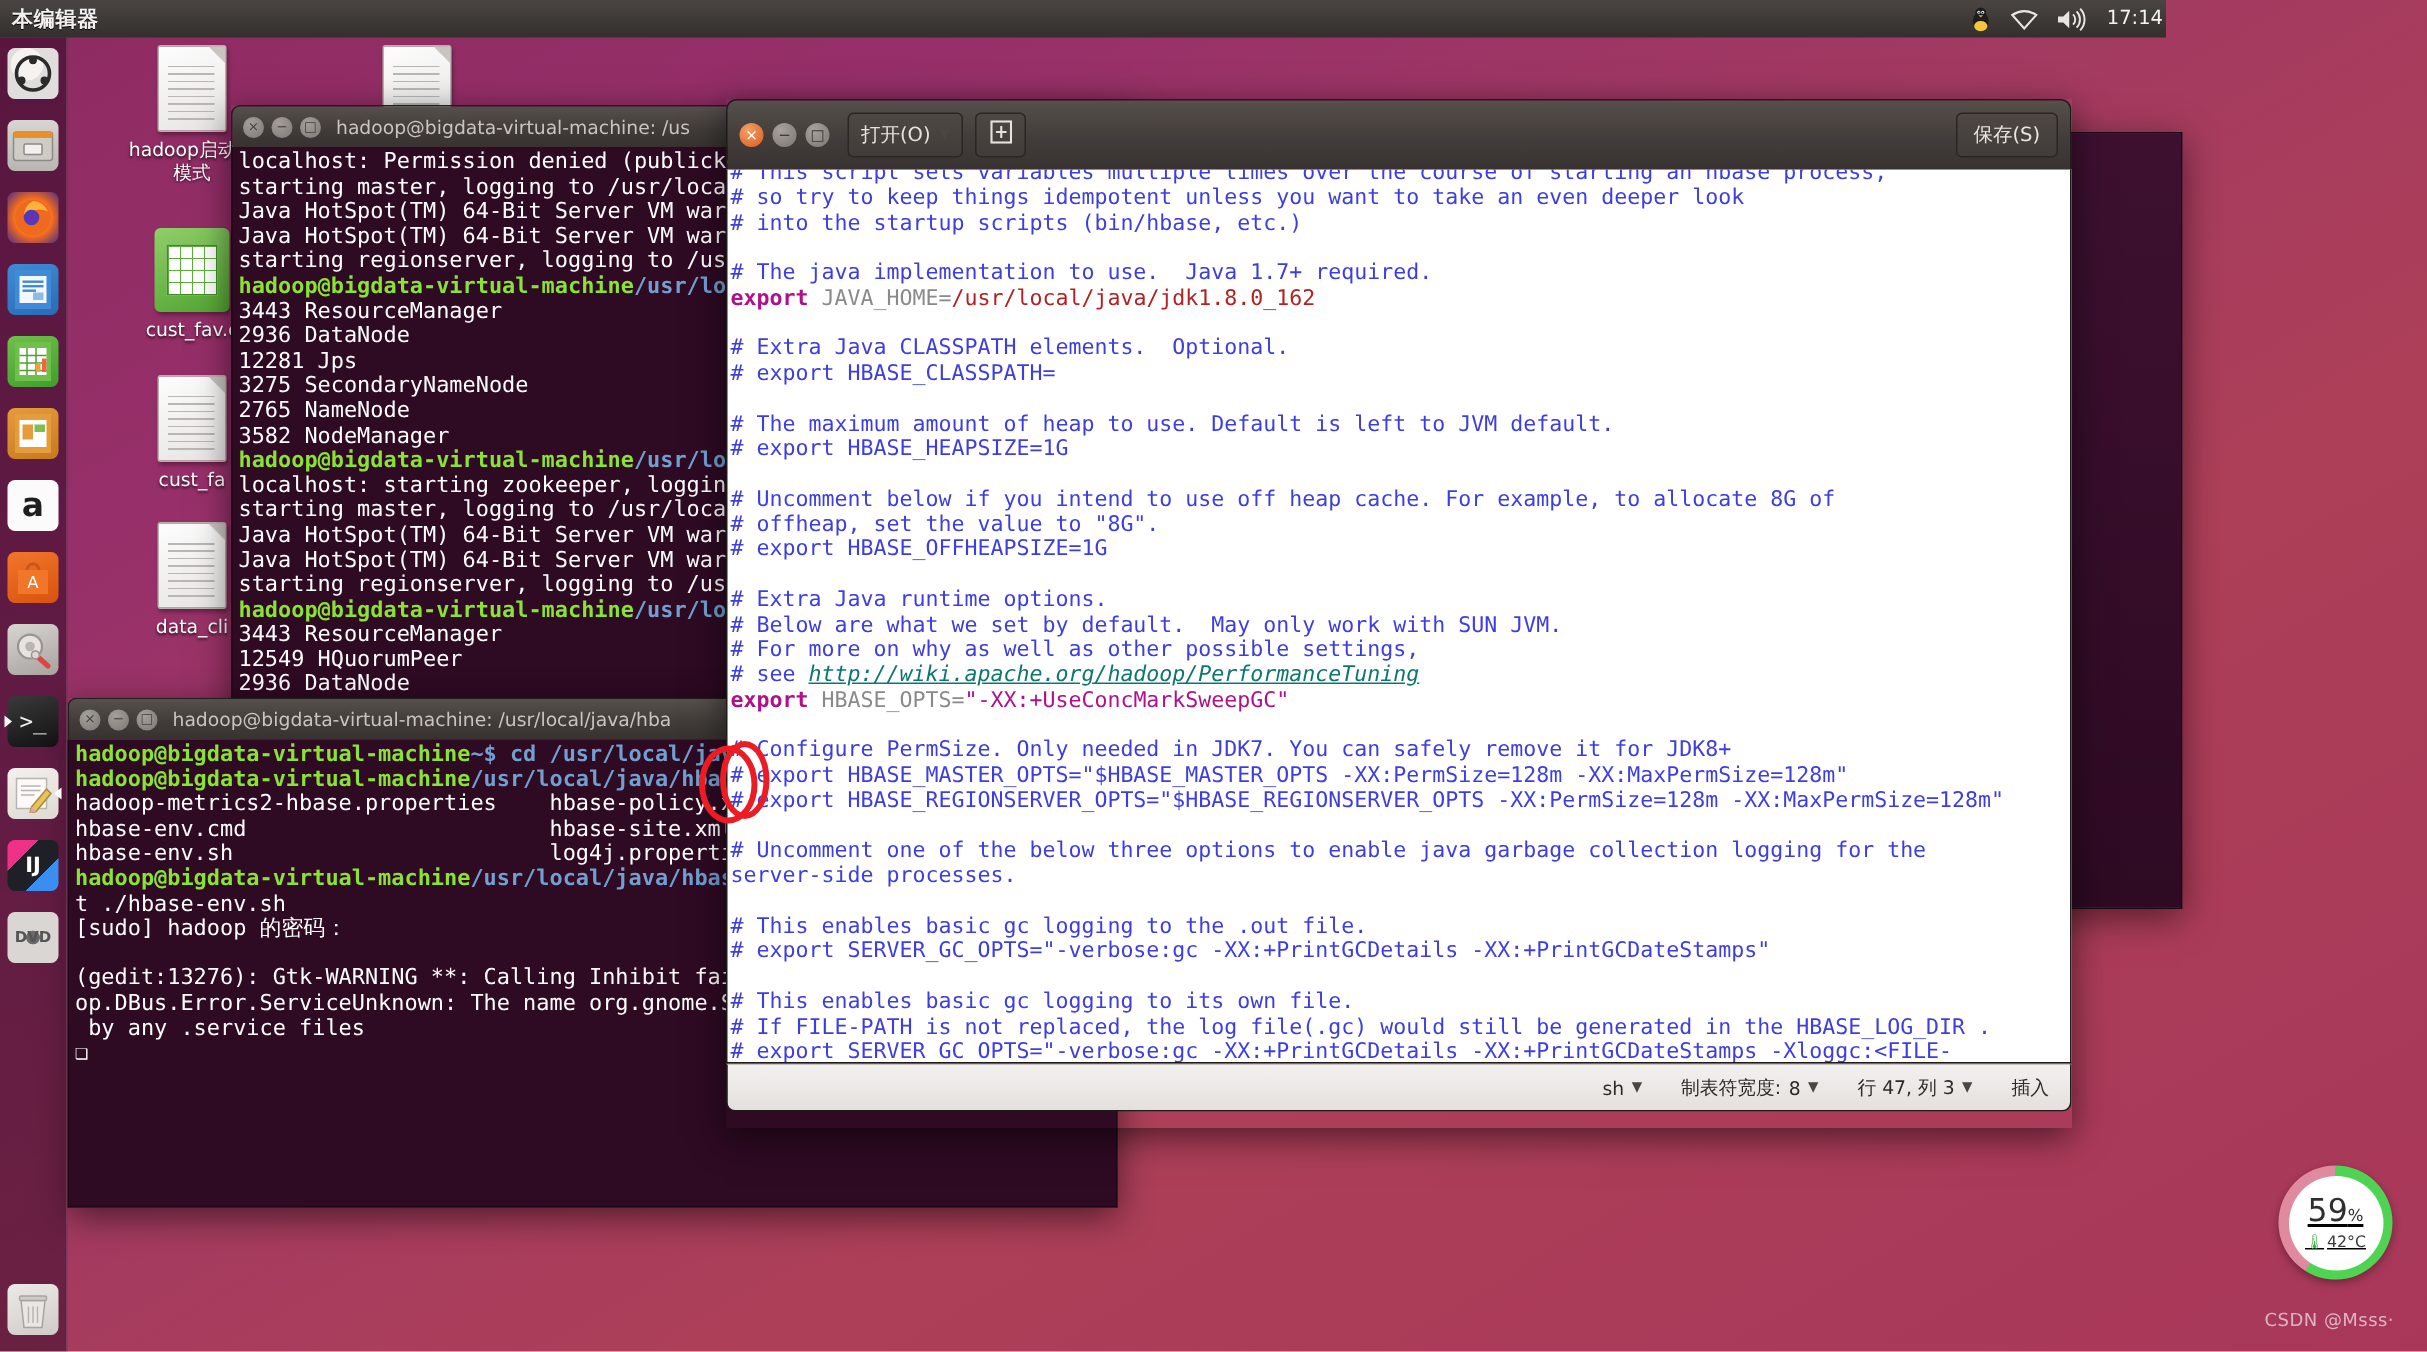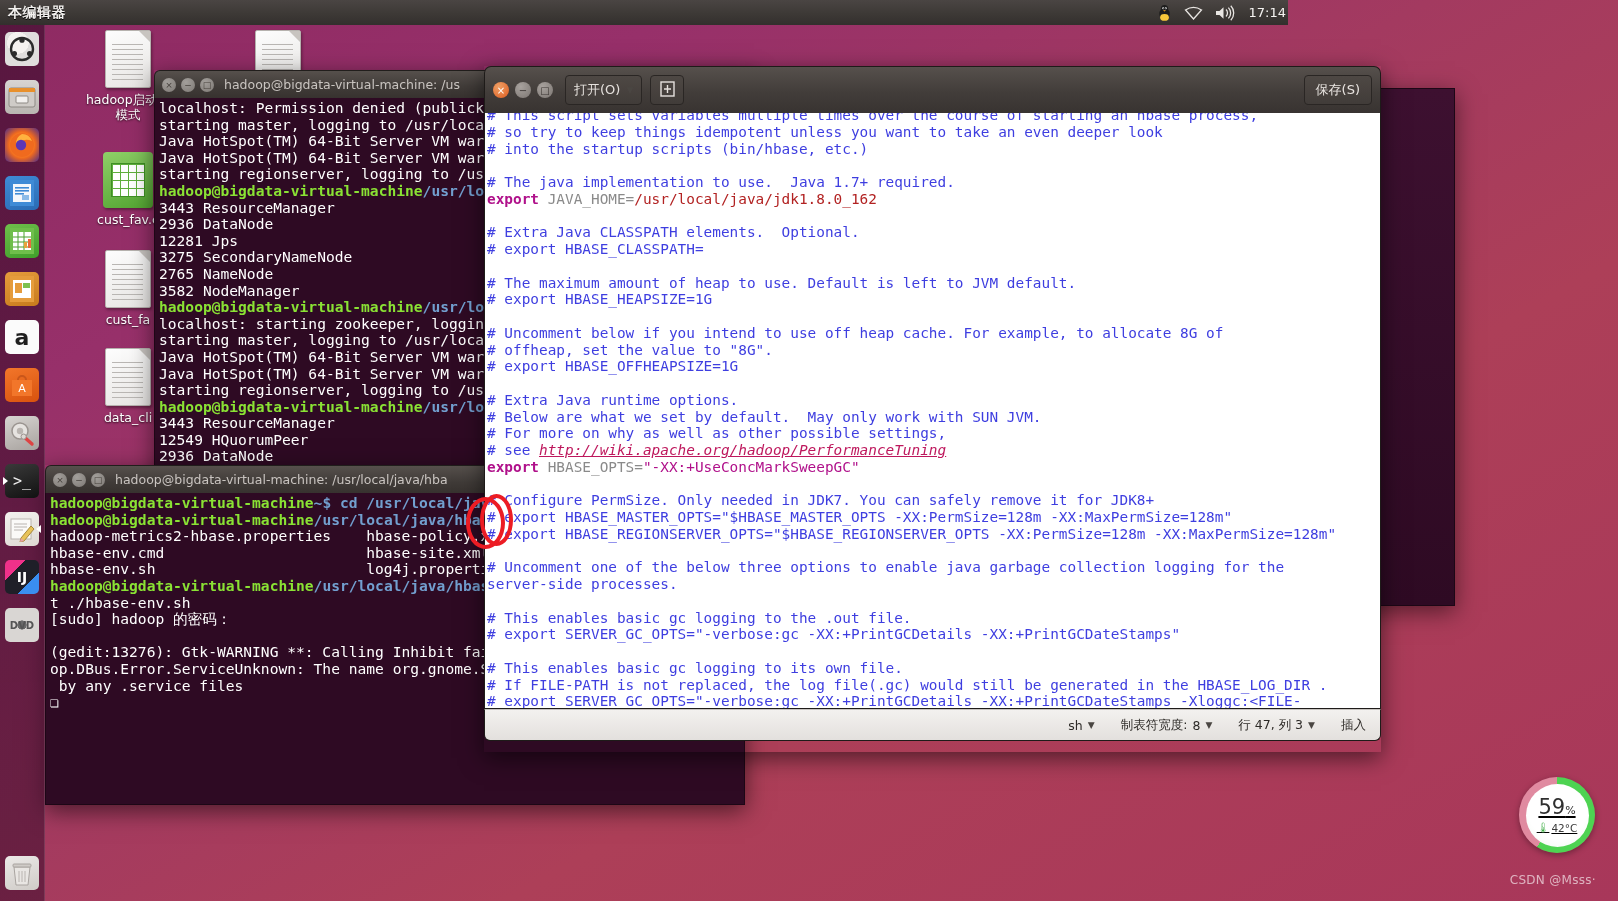--- a/index.html
+++ b/index.html
@@ -8,21 +8,21 @@
     overflow: hidden;
     font-family: "DejaVu Sans", "Liberation Sans", sans-serif;
   }
   body {
     background: linear-gradient(150deg, #8e2a62 0%, #97306a 22%, #a33a60 45%, #ad3f58 65%, #a8375a 100%);
     position: relative;
   }
 
   
   #top-panel {
-    position: absolute; left: 0; top: 0; width: 1288px; height: 25px;
+    position: absolute; left: 0; top: 0; width: 1444px; height: 25px;
     background: linear-gradient(180deg,#4a4543 0%,#3d3936 55%,#332f2d 100%);
     color: #f2f0ee; display: flex; align-items: center;
     font-size: 13px; z-index: 500;
   }
   #top-panel .app-title {
     margin-left: 8px; font-weight: bold; font-size: 14px;
     text-shadow: 0 1px 0 #000; letter-spacing: .5px;
   }
   #tray { margin-left: auto; display: flex; align-items: center; gap: 12px; padding-right: 2px; }
   #tray .tray-icon { display:flex; align-items:center; justify-content:center; height:25px; }
@@ -196,21 +196,21 @@
     font-family: "DejaVu Sans Mono","Liberation Mono",monospace;
     font-size: 14.4px; line-height: 16.75px;
     white-space: pre; padding: 0 0 0 2px;
     color: #000; position:absolute; top:-6px; left:0;
   }
   .c-comment { color: #3e3ee0; }
   .c-kw      { color: #b0108a; font-weight: bold; }
   .c-var     { color: #8a8a8a; }
   .c-str     { color: #b0108a; }
   .c-path    { color: #b22222; }
-  .c-link    { color: #be185d; font-style: italic; text-decoration: underline; }
+  .c-link    { color: #0f766e; font-style: italic; text-decoration: underline; }
   #gedit .statusbar {
     height:32px; background: linear-gradient(180deg,#f3f1ef 0%,#e3e0dd 100%);
     border:1px solid #1e1b19; border-top:1px solid #c7c3bf;
     border-bottom-left-radius:6px; border-bottom-right-radius:6px;
     display:flex; align-items:center; justify-content:flex-end;
     gap:26px; padding-right:14px; font-size:12.5px; color:#2d2a27;
   }
   #gedit .statusbar .sb-item { display:flex; align-items:center; gap:5px; }
   .caret { font-size:9px; color:#4a4642; }
 

